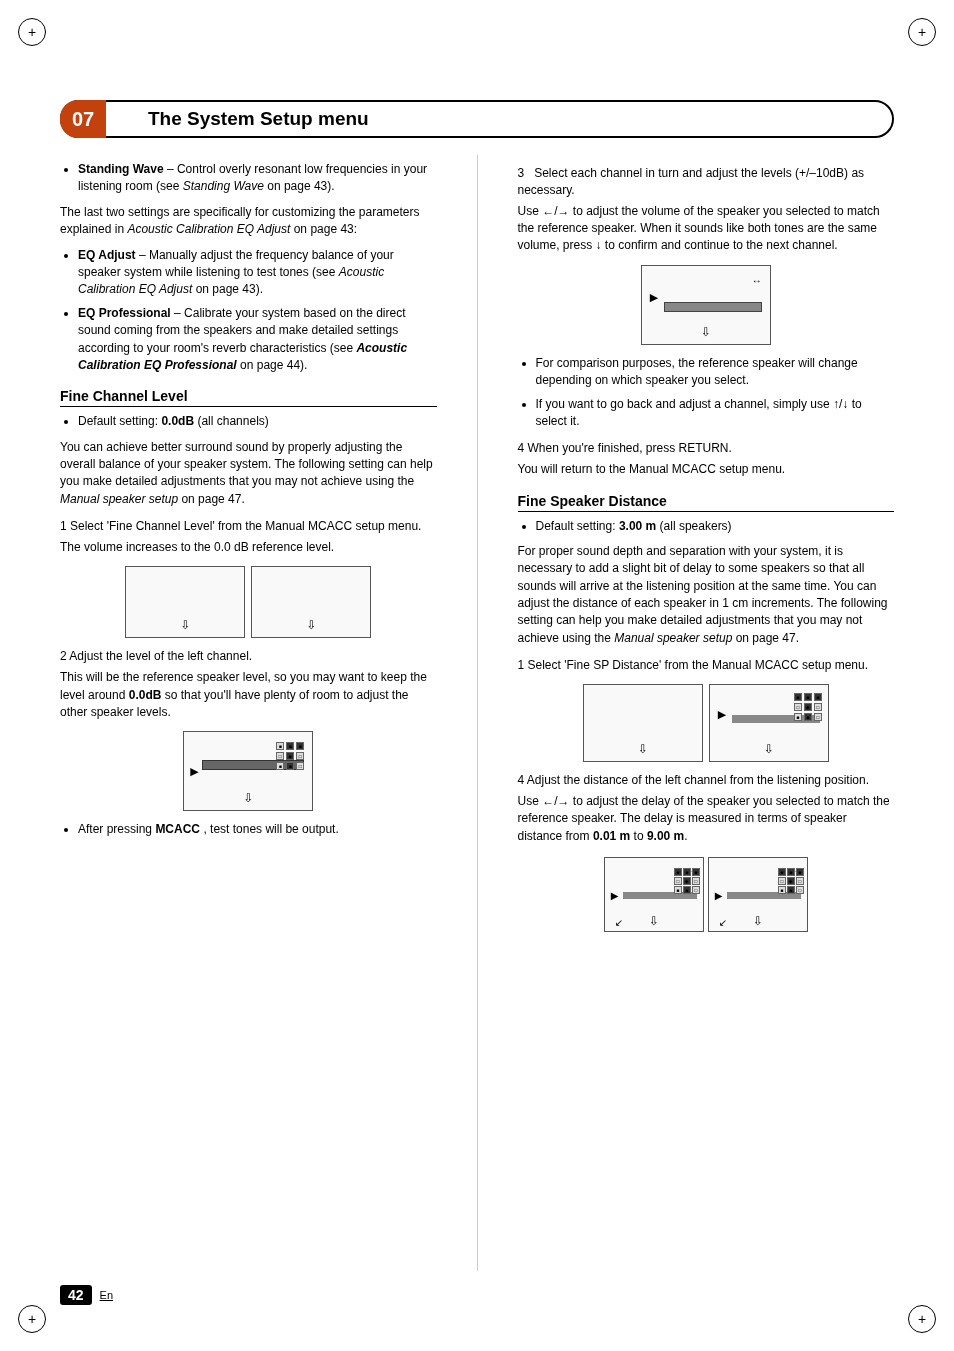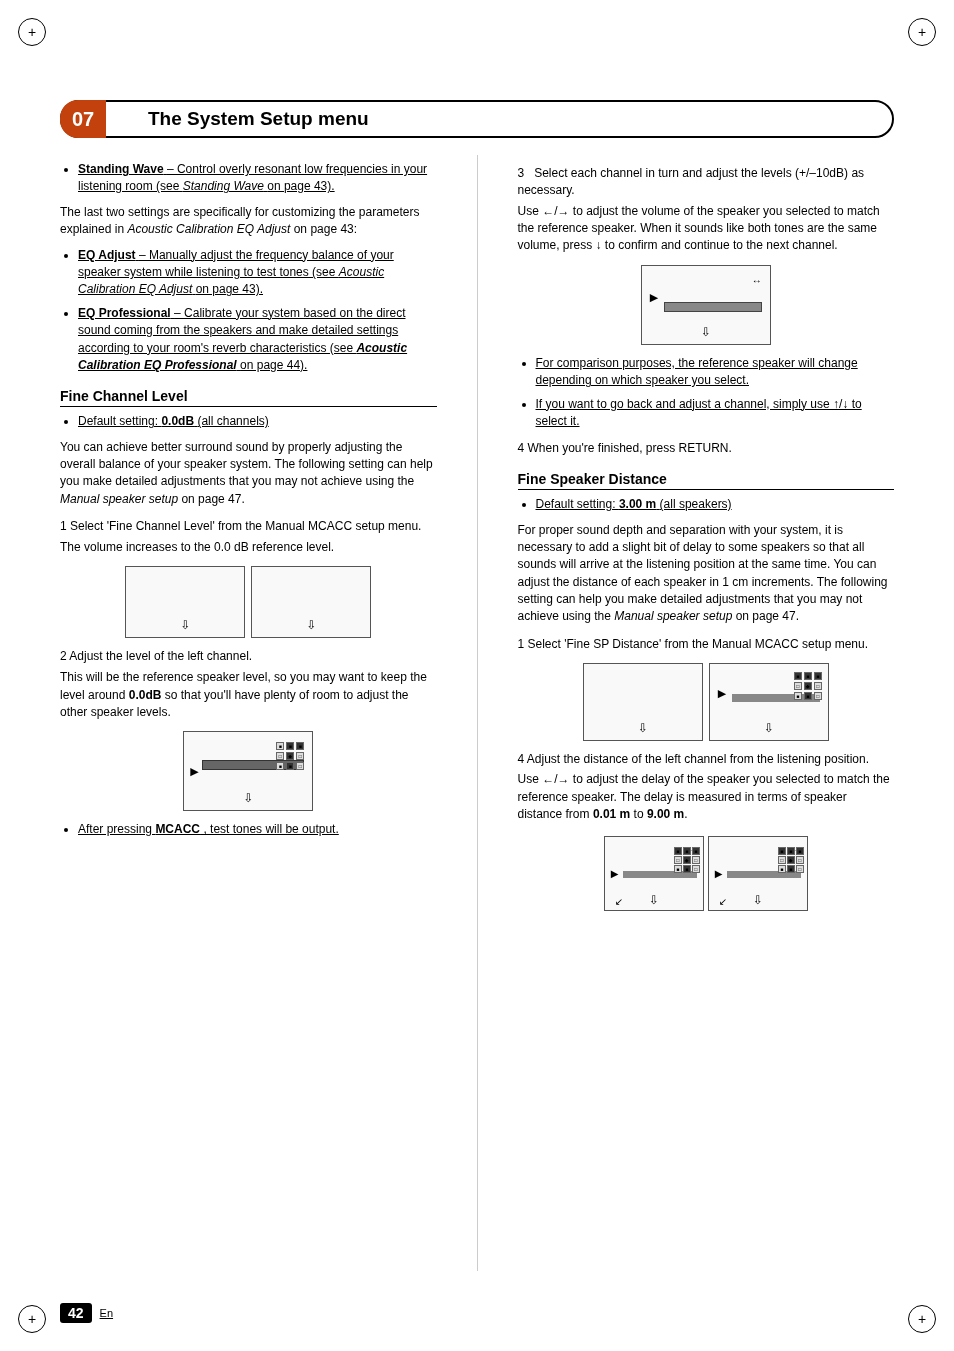--- a/index.html
+++ b/index.html
@@ -84,21 +84,21 @@
       padding-right: 10px;
     }
     .col-right {
       flex: 1;
       padding-left: 10px;
       border-left: 0;
     }
 
     p { margin-bottom: 8px; line-height: 1.45; }
     ul { margin: 6px 0 8px 18px; }
-    li { margin-bottom: 6px; line-height: 1.45; text-decoration: underline; }
+    li { margin-bottom: 6px; line-height: 1.45; }
 
     .section-title {
       font-size: 14px;
       font-weight: bold;
       margin: 14px 0 4px 0;
       border-bottom: 1px solid #000;
       padding-bottom: 2px;
     }
 
     .step-heading {
@@ -157,21 +157,21 @@
       left: 50%;
       transform: translateX(-50%);
       font-size: 12px;
     }
 
     .two-screens { justify-content: center; }
 
     
     .footer {
       position: absolute;
-      bottom: 28px;
+      bottom: 46px;
       left: 60px;
       display: flex;
       align-items: center;
       gap: 8px;
     }
     .page-number {
       background: #000;
       color: #fff;
       padding: 2px 8px;
       font-size: 14px;
@@ -355,20 +355,21 @@
     <ul>
       <li style="margin-bottom:6px;">
         For comparison purposes, the reference speaker will change depending on which speaker you select.
       </li>
       <li>
         If you want to go back and adjust a channel, simply use ↑/↓ to select it.
       </li>
     </ul>
 
     <p class="step-heading">4   When you're finished, press RETURN.</p>
+    <p>You will return to the Manual MCACC setup menu.</p>
 
     <div class="section-title">Fine Speaker Distance</div>
 
     <ul>
       <li>
         <span>Default setting: </span>
         <span class="bold">3.00 m</span>
         <span> (all speakers)</span>
       </li>
     </ul>

